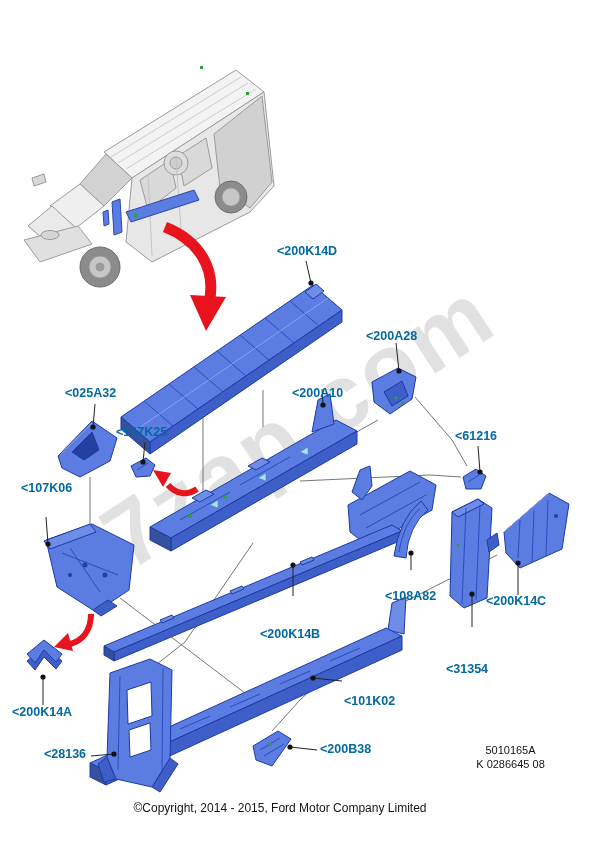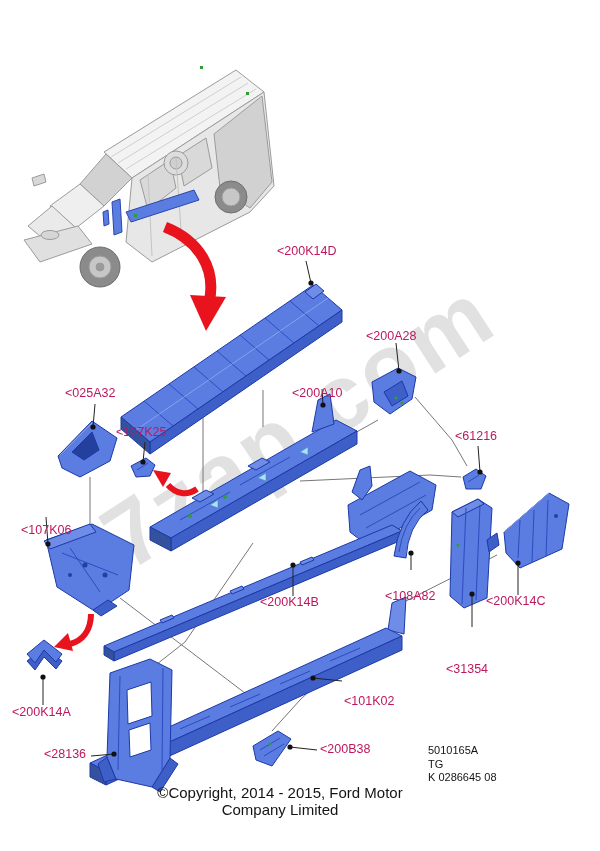--- a/index.html
+++ b/index.html
@@ -3,26 +3,26 @@
 <meta charset="utf-8">
 <style>
   html,body{margin:0;padding:0;background:#fff;}
   .stage{position:relative;width:600px;height:851px;background:#ffffff;overflow:hidden;
          font-family:"Liberation Sans",sans-serif;}
   .watermark{position:absolute;left:298px;top:425px;
     transform:translate(-50%,-50%) rotate(-33deg);
     font-size:92px;font-weight:bold;color:#bdbdbd;opacity:.45;letter-spacing:3px;
     white-space:nowrap;pointer-events:none;}
   svg.art{position:absolute;left:0;top:0;}
-  .plabel{position:absolute;font-weight:normal;font-size:12.5px;color:#be185d;
+  .plabel{position:absolute;font-weight:bold;font-size:12.5px;color:#0369a1;
           white-space:nowrap;cursor:pointer;line-height:13px;}
-  .infoblock{position:absolute;left:428px;top:744px;width:165px;
+  .infoblock{position:absolute;left:428px;top:744px;width:165px;text-align:center;
              font-size:11px;color:#141414;line-height:13.5px;}
-  .copyright{position:absolute;left:125px;top:784px;width:310px;text-align:center;
-             font-size:15px;color:#141414;}
+  .copyright{position:absolute;left:125px;top:801px;width:310px;text-align:center;
+             font-size:12px;color:#141414;}
 </style>
 </head>
 <body>
 
 <div class="stage">
 
   <div class="watermark">7zap.com</div>
 
   <svg class="art" width="600" height="851" viewBox="0 0 600 851">
 
@@ -236,30 +236,29 @@
       <circle cx="290" cy="747" r="2.6"></circle>
     </g>
   </svg>
 
   <div class="plabel" style="left:277px;top:245px">&lt;200K14D</div>
   <div class="plabel" style="left:366px;top:330px">&lt;200A28</div>
   <div class="plabel" style="left:292px;top:387px">&lt;200A10</div>
   <div class="plabel" style="left:65px;top:387px">&lt;025A32</div>
   <div class="plabel" style="left:116px;top:426px">&lt;107K25</div>
   <div class="plabel" style="left:455px;top:430px">&lt;61216</div>
-  <div class="plabel" style="left:21px;top:524px">&lt;107K06</div>
+  <div class="plabel" style="left:21px;top:482px">&lt;107K06</div>
   <div class="plabel" style="left:385px;top:590px">&lt;108A82</div>
-  <div class="plabel" style="left:260px;top:596px">&lt;200K14B</div>
+  <div class="plabel" style="left:260px;top:628px">&lt;200K14B</div>
   <div class="plabel" style="left:486px;top:595px">&lt;200K14C</div>
   <div class="plabel" style="left:446px;top:663px">&lt;31354</div>
   <div class="plabel" style="left:12px;top:706px">&lt;200K14A</div>
   <div class="plabel" style="left:344px;top:695px">&lt;101K02</div>
   <div class="plabel" style="left:44px;top:748px">&lt;28136</div>
   <div class="plabel" style="left:320px;top:743px">&lt;200B38</div>
 
   <div class="infoblock">
     <div>5010165A</div>
-    <div>TG</div>
     <div>K 0286645 08</div>
   </div>
   <div class="copyright">©Copyright, 2014 - 2015, Ford Motor Company Limited</div>
 
 </div>
 
 </body></html>

